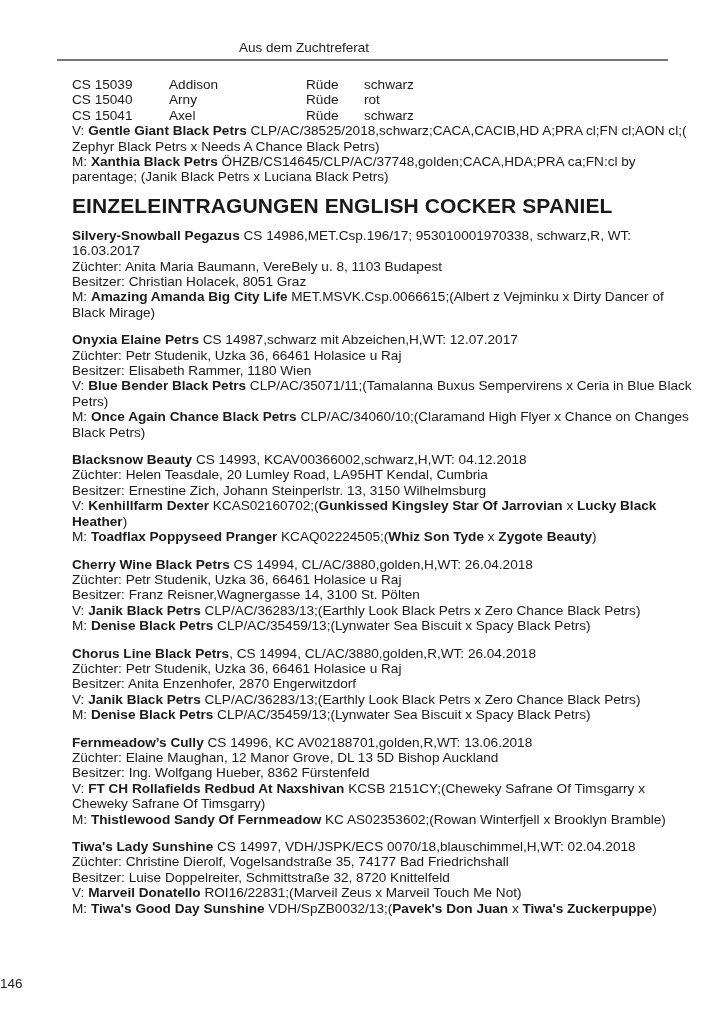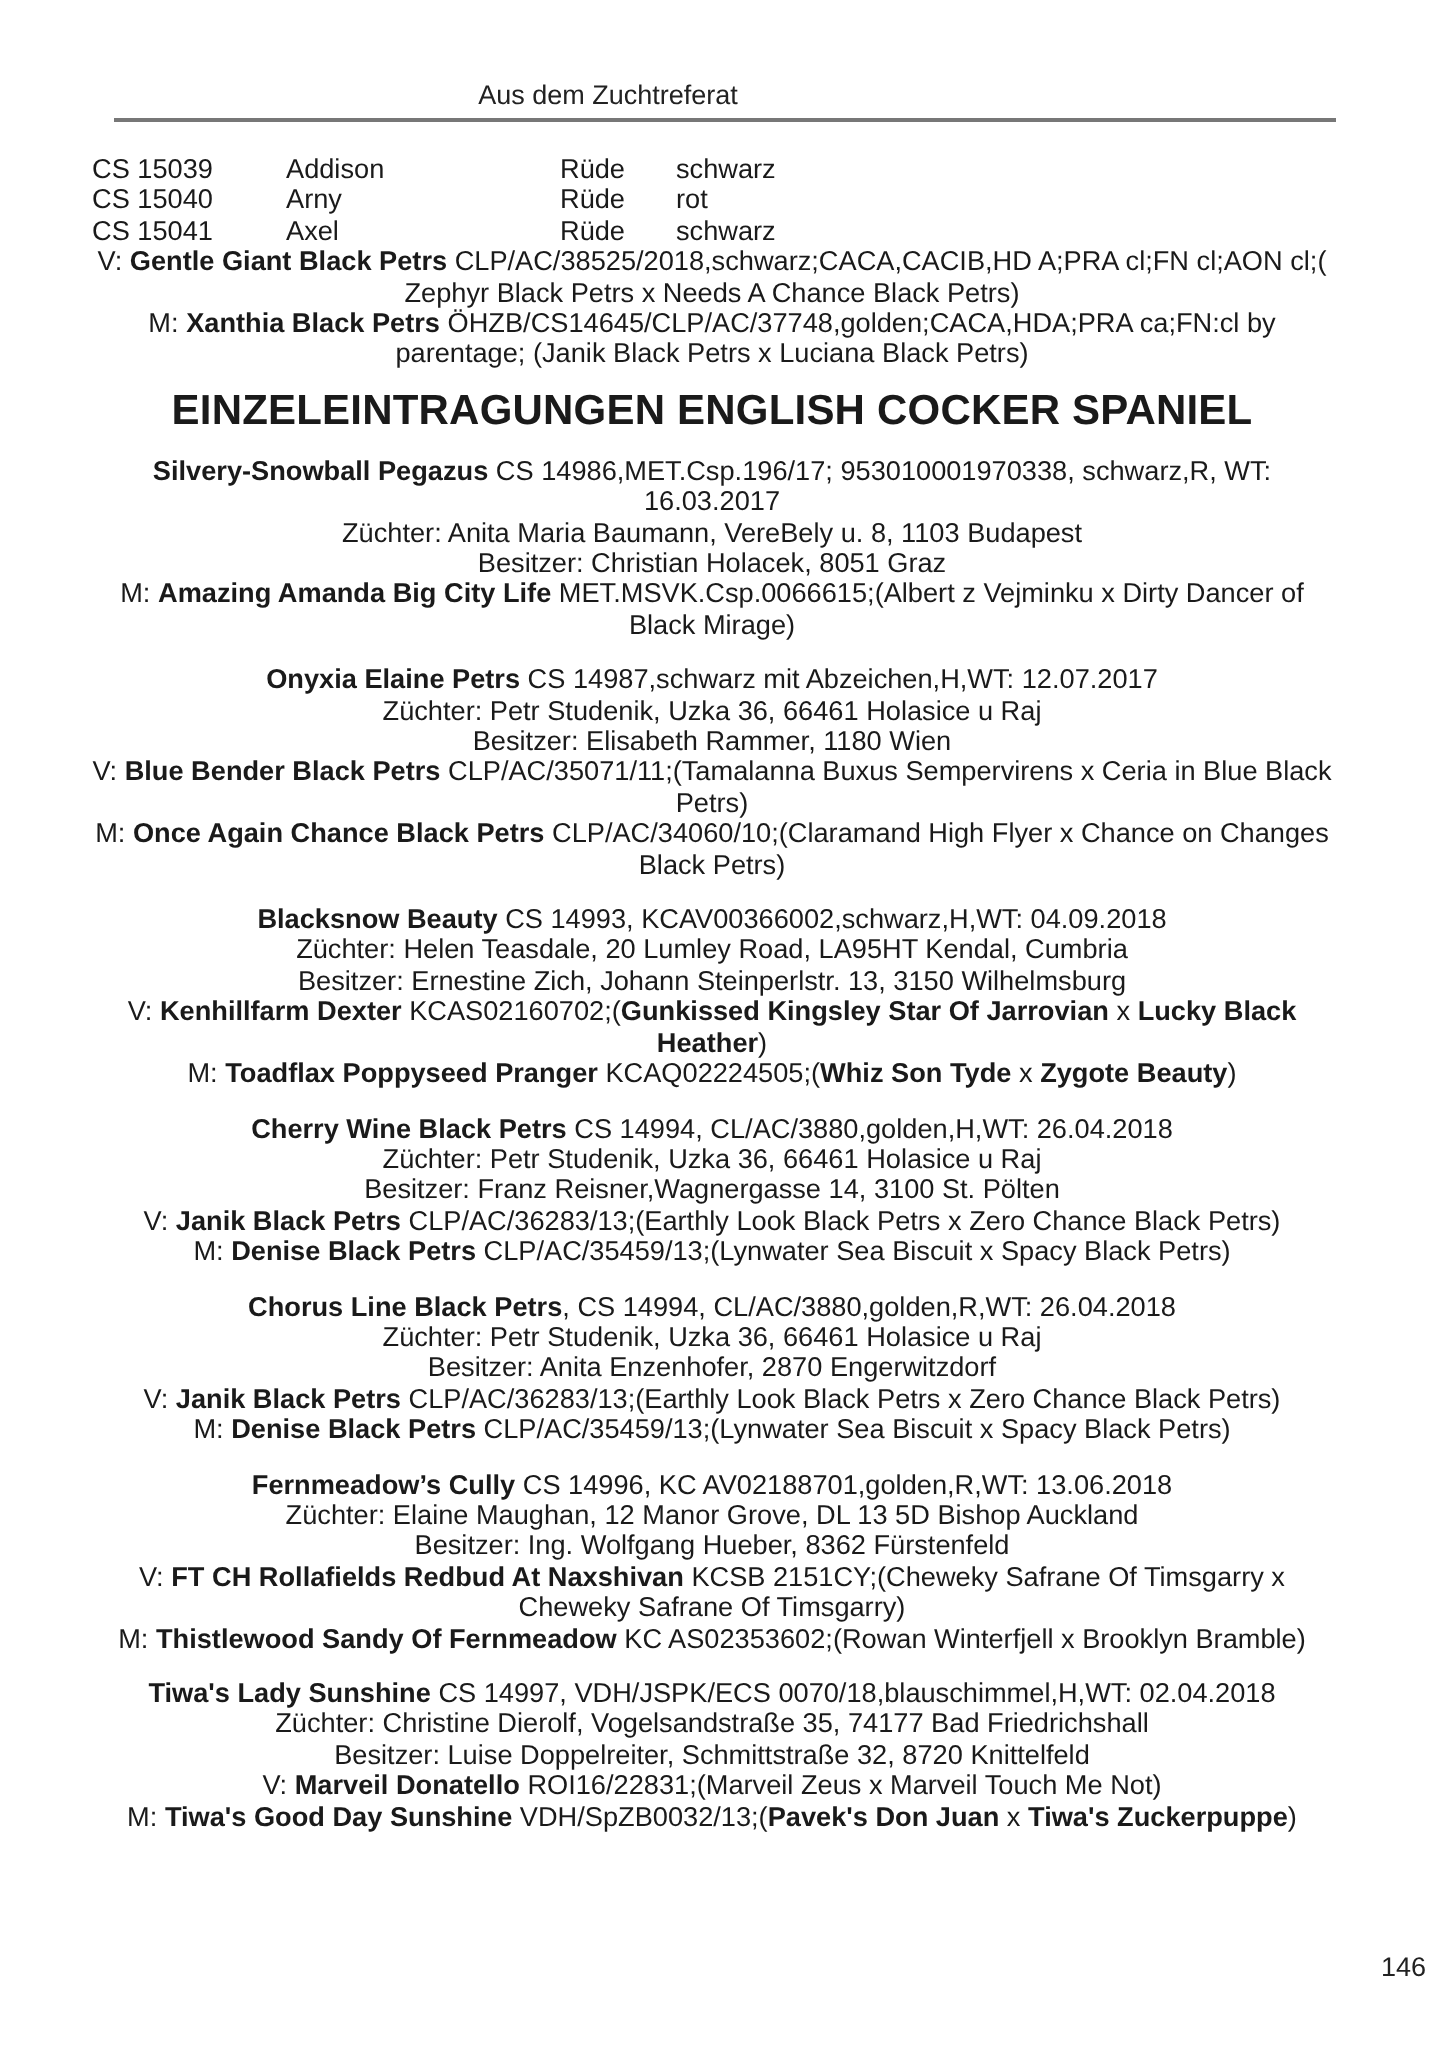--- a/index.html
+++ b/index.html
@@ -1,29 +1,29 @@
 <!DOCTYPE html>
 <html><head>
 <meta charset="utf-8">
 <style>
   html, body { margin:0; padding:0; background:#ffffff; }
   body { width:722px; height:1024px; position:relative; overflow:hidden;
          font-family:"Liberation Sans", sans-serif; color:#1a1a1a; }
   .header { position:absolute; top:40px; left:0; width:608px; text-align:center;
             font-size:13.5px; color:#222; }
   .rule { position:absolute; top:59px; left:57px; width:611px; height:2px; background:#777; }
-  .content { position:absolute; top:77px; left:46px; width:620px; font-size:13.6px; line-height:15.4px;text-align:center; }
+  .content { position:absolute; top:77px; left:72px; width:620px; font-size:13.6px; line-height:15.4px; }
   .litter-row { position:relative; height:15.4px; }
   .litter-row span { position:absolute; top:0; white-space:nowrap; }
   .c-id { left:0; } .c-name { left:97px; } .c-sex { left:234px; } .c-color { left:292px; }
   .p { margin:0; }
   .b { font-weight:bold; }
   .section-title { font-weight:bold; font-size:21px; line-height:20px; margin:11px 0 3px 0; letter-spacing:0.1px; }
   .entry { margin-bottom:8px;margin-top:12px; }
-  .page-num { position:absolute; top:976px; left:0; width:713px; text-align:right; font-size:13.5px; color:#222; }
+  .page-num { position:absolute; top:976px; left:0; width:713px; text-align:left; font-size:13.5px; color:#222; }
 </style>
 </head>
 <body>
 
 <div class="header">Aus dem Zuchtreferat</div>
 <div class="rule"></div>
 
 <div class="content">
 
   <div>
@@ -60,21 +60,21 @@
 
   <div class="entry">
     <p class="p"><span class="b">Onyxia Elaine Petrs</span><span> CS 14987,schwarz mit Abzeichen,H,WT: 12.07.2017</span></p>
     <p class="p">Züchter: Petr Studenik, Uzka 36, 66461 Holasice u Raj</p>
     <p class="p">Besitzer: Elisabeth Rammer, 1180 Wien</p>
     <p class="p"><span>V: </span><span class="b">Blue Bender Black Petrs</span><span> CLP/AC/35071/11;(Tamalanna Buxus Sempervirens x Ceria in Blue Black Petrs)</span></p>
     <p class="p"><span>M: </span><span class="b">Once Again Chance Black Petrs</span><span> CLP/AC/34060/10;(Claramand High Flyer x Chance on Changes Black Petrs)</span></p>
   </div>
 
   <div class="entry">
-    <p class="p"><span class="b">Blacksnow Beauty</span><span> CS 14993, KCAV00366002,schwarz,H,WT: 04.09.2018</span></p>
+    <p class="p"><span class="b">Blacksnow Beauty</span><span> CS 14993, KCAV00366002,schwarz,H,WT: 04.12.2018</span></p>
     <p class="p">Züchter: Helen Teasdale, 20 Lumley Road, LA95HT Kendal, Cumbria</p>
     <p class="p">Besitzer: Ernestine Zich, Johann Steinperlstr. 13, 3150 Wilhelmsburg</p>
     <p class="p"><span>V: </span><span class="b">Kenhillfarm Dexter</span><span> KCAS02160702;(</span><span class="b">Gunkissed Kingsley Star Of Jarrovian</span><span> x </span><span class="b">Lucky Black Heather</span><span>)</span></p>
     <p class="p"><span>M: </span><span class="b">Toadflax Poppyseed Pranger</span><span> KCAQ02224505;(</span><span class="b">Whiz Son Tyde</span><span> x </span><span class="b">Zygote Beauty</span><span>)</span></p>
   </div>
 
   <div class="entry">
     <p class="p"><span class="b">Cherry Wine Black Petrs</span><span> CS 14994, CL/AC/3880,golden,H,WT: 26.04.2018</span></p>
     <p class="p">Züchter: Petr Studenik, Uzka 36, 66461 Holasice u Raj</p>
     <p class="p">Besitzer: Franz Reisner,Wagnergasse 14, 3100 St. Pölten</p>

